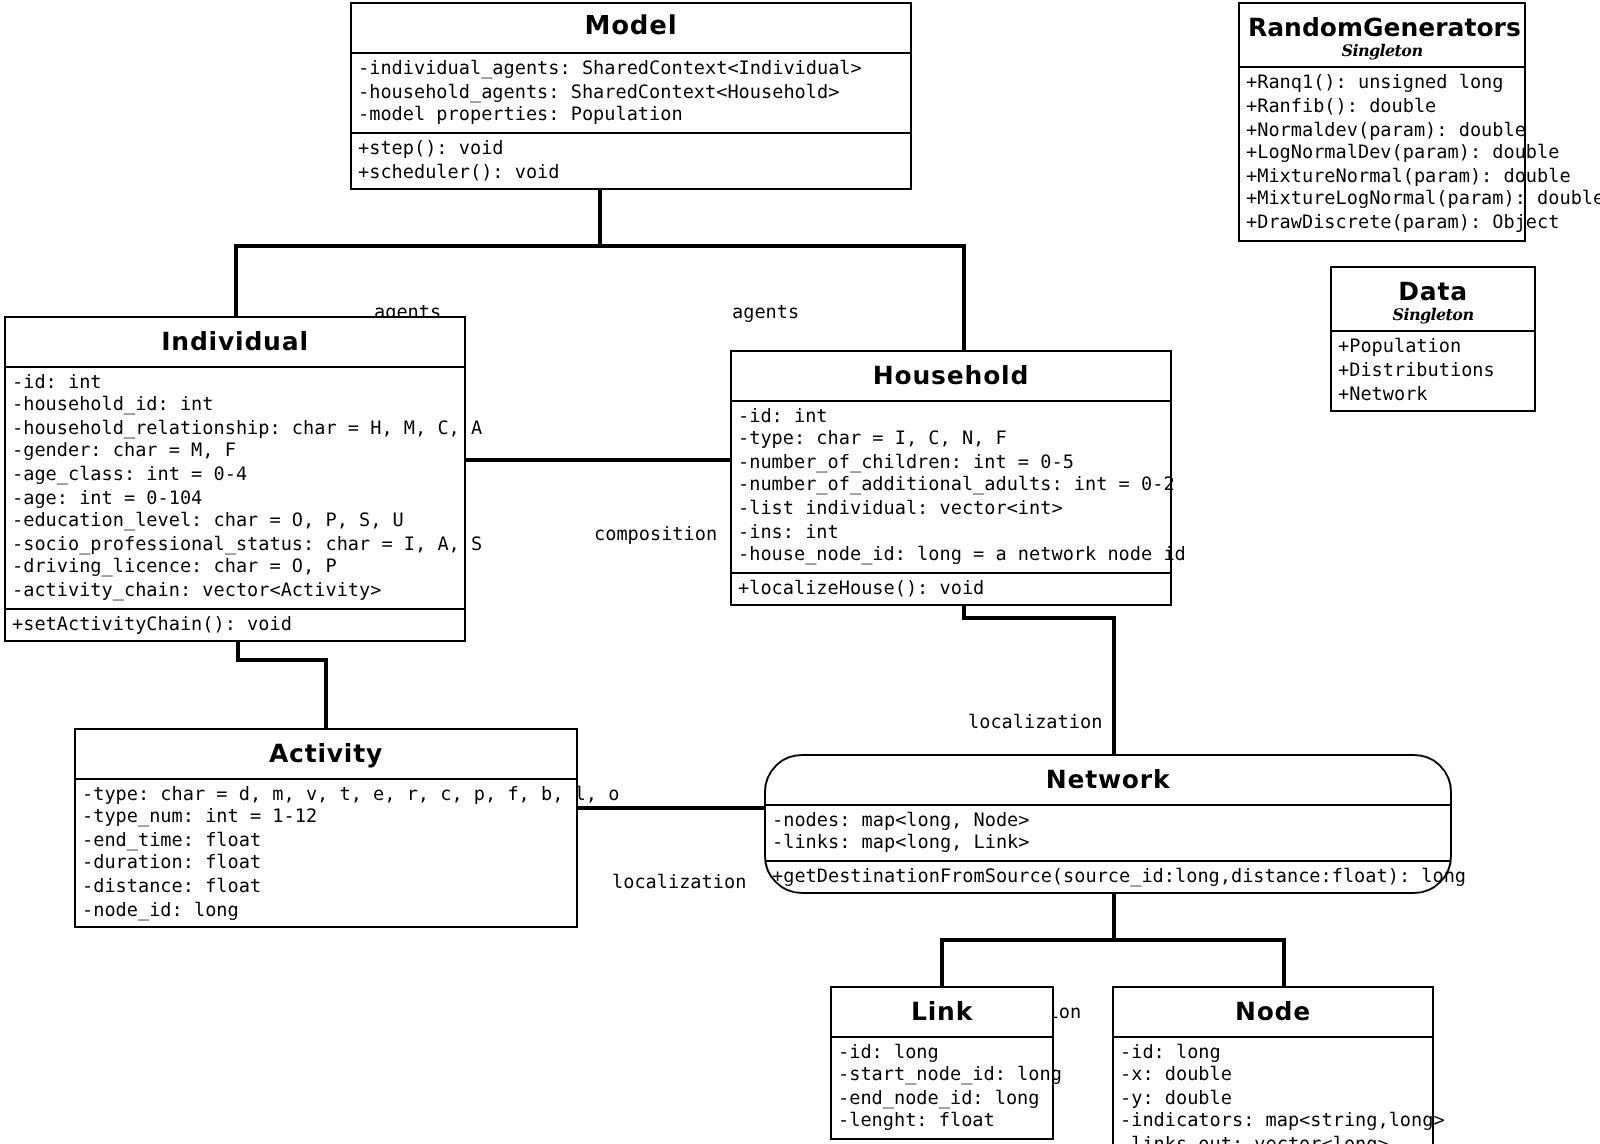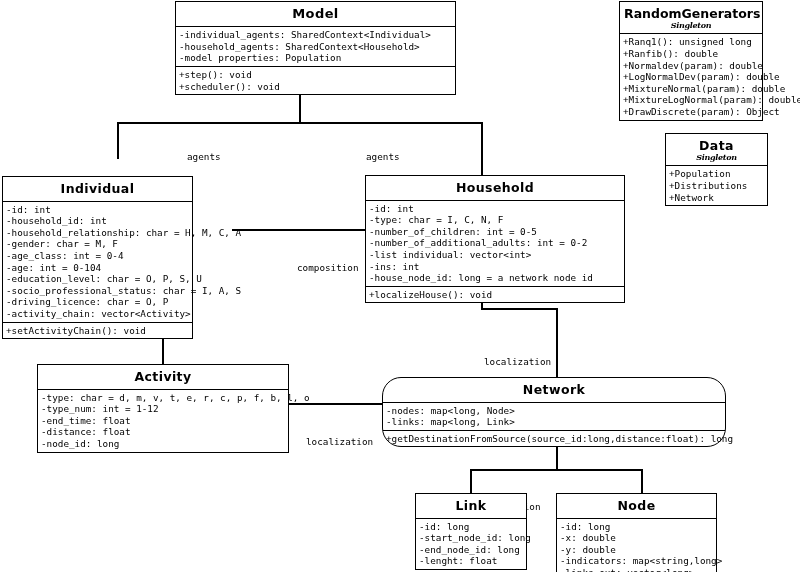--- a/index.html
+++ b/index.html
@@ -167,40 +167,40 @@
       <span>Data</span>
       <span class="uml-stereotype">Singleton</span>
     </div>
     <div class="uml-section">
       <div class="uml-row">+Population</div>
       <div class="uml-row">+Distributions</div>
       <div class="uml-row">+Network</div>
     </div>
   </div>
 
-  <div class="uml-class" style="left:2px; top:176px; width:191px;">
+  <div class="uml-class" style="left:2px; top:158px; width:231px;">
     <div class="uml-title">Individual</div>
     <div class="uml-section">
       <div class="uml-row">-id: int</div>
       <div class="uml-row">-household_id: int</div>
       <div class="uml-row">-household_relationship: char = H, M, C, A</div>
       <div class="uml-row">-gender: char = M, F</div>
       <div class="uml-row">-age_class: int = 0-4</div>
       <div class="uml-row">-age: int = 0-104</div>
       <div class="uml-row">-education_level: char = O, P, S, U</div>
       <div class="uml-row">-socio_professional_status: char = I, A, S</div>
       <div class="uml-row">-driving_licence: char = O, P</div>
       <div class="uml-row">-activity_chain: vector&lt;Activity&gt;</div>
     </div>
     <div class="uml-section">
       <div class="uml-row">+setActivityChain(): void</div>
     </div>
   </div>
 
-  <div class="uml-class" style="left:365px; top:175px; width:260px;">
+  <div class="uml-class" style="left:365px; top:175px; width:221px;">
     <div class="uml-title">Household</div>
     <div class="uml-section">
       <div class="uml-row">-id: int</div>
       <div class="uml-row">-type: char = I, C, N, F</div>
       <div class="uml-row">-number_of_children: int = 0-5</div>
       <div class="uml-row">-number_of_additional_adults: int = 0-2</div>
       <div class="uml-row">-list individual: vector&lt;int&gt;</div>
       <div class="uml-row">-ins: int</div>
       <div class="uml-row">-house_node_id: long = a network node id</div>
     </div>
@@ -208,20 +208,21 @@
       <div class="uml-row">+localizeHouse(): void</div>
     </div>
   </div>
 
   <div class="uml-class" style="left:37px; top:364px; width:252px;">
     <div class="uml-title">Activity</div>
     <div class="uml-section">
       <div class="uml-row">-type: char = d, m, v, t, e, r, c, p, f, b, l, o</div>
       <div class="uml-row">-type_num: int = 1-12</div>
       <div class="uml-row">-end_time: float</div>
+      <div class="uml-row">-duration: float</div>
       <div class="uml-row">-distance: float</div>
       <div class="uml-row">-node_id: long</div>
     </div>
   </div>
 
   <div class="uml-class" style="left:382px; top:377px; width:344px;border-radius:19px;">
     <div class="uml-title">Network</div>
     <div class="uml-section">
       <div class="uml-row">-nodes: map&lt;long, Node&gt;</div>
       <div class="uml-row">-links: map&lt;long, Link&gt;</div>

